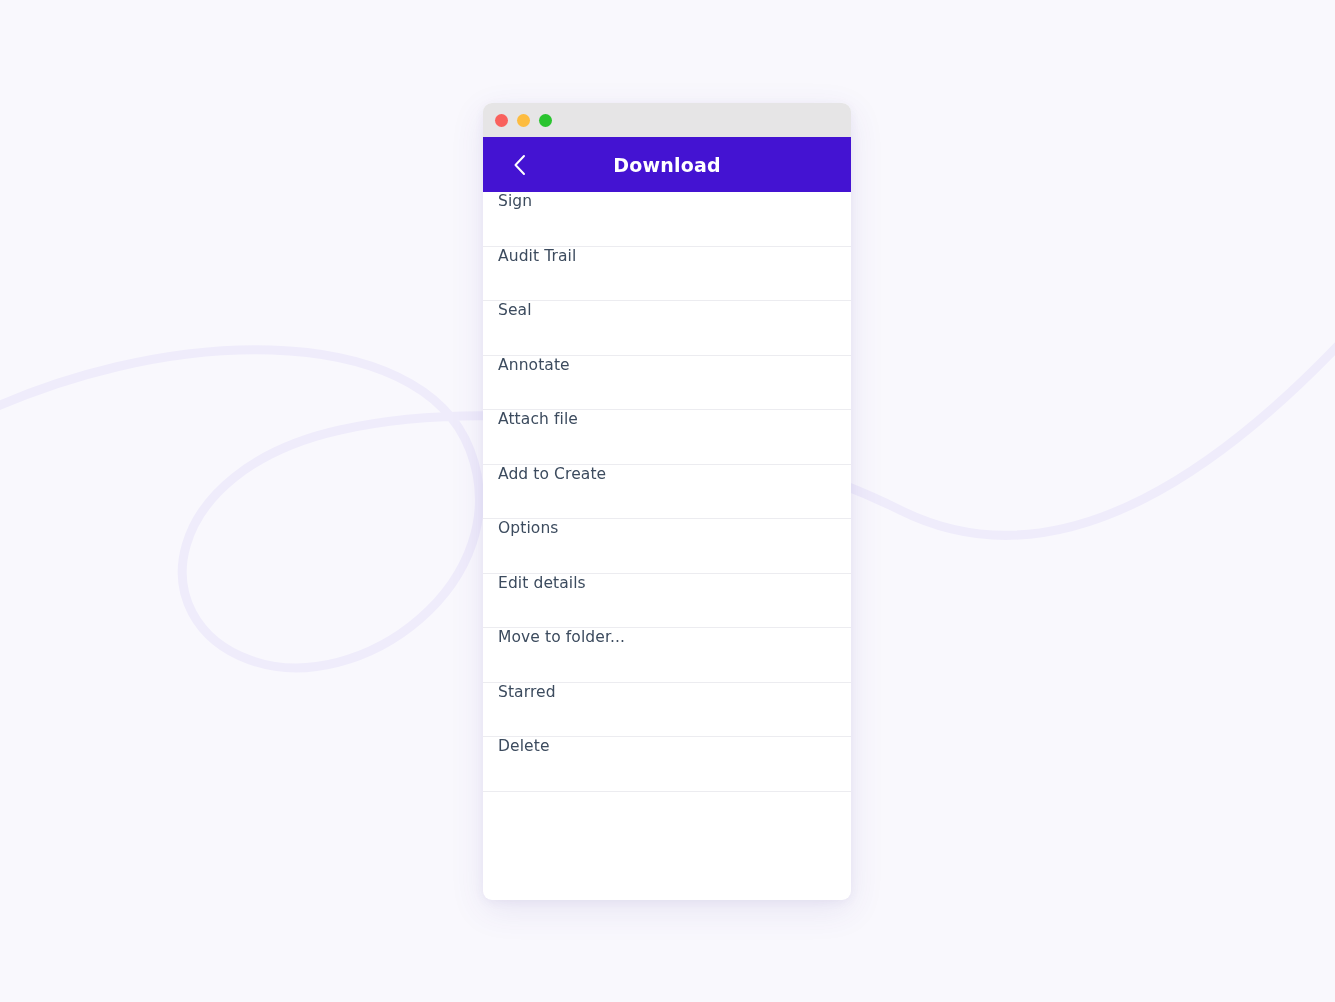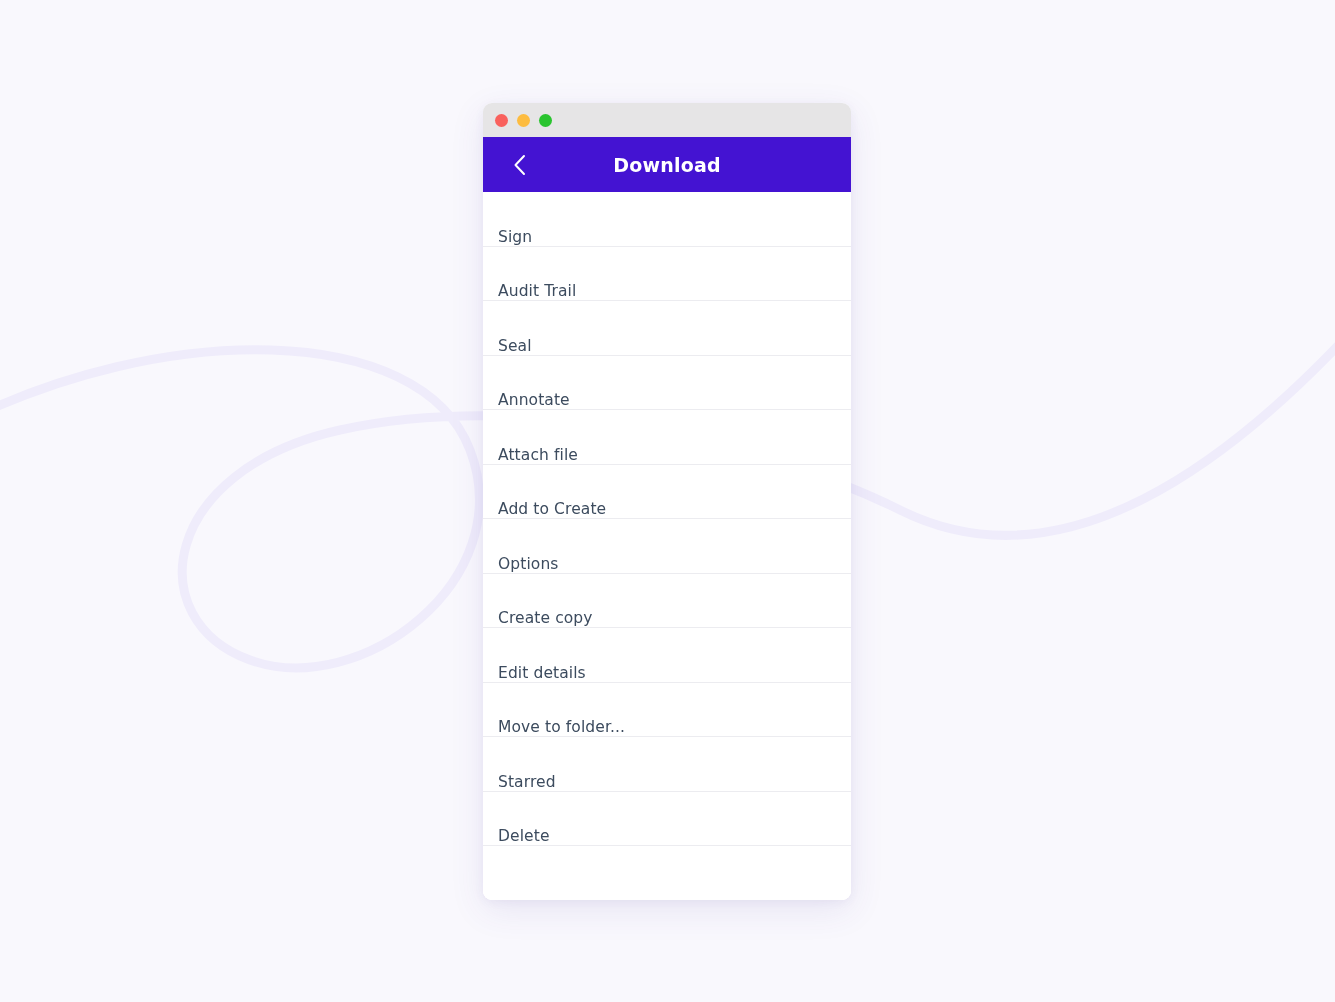--- a/index.html
+++ b/index.html
@@ -88,21 +88,21 @@
     font-family: "DejaVu Sans", sans-serif;
   }
 
   
   #options-list {
     background: #ffffff;
   }
   .option-row {
     height: 54.5px;
     display: flex;
-    align-items: flex-end;
+    align-items: flex-start;
     padding-left: 15px;
     box-sizing: border-box;
     border-bottom: 1px solid #ececf0;
     cursor: pointer;
     background: #ffffff;
   }
   .option-label {
     font-size: 15.5px;
     color: #3c4b5e;
     font-family: "DejaVu Sans", sans-serif;
@@ -158,23 +158,20 @@
     <div class="option-row">
       <span class="option-label">Attach file</span>
     </div>
     <div class="option-row">
       <span class="option-label">Add to Create</span>
     </div>
     <div class="option-row">
       <span class="option-label">Options</span>
     </div>
     <div class="option-row">
-      <span class="option-label">Create copy</span>
-    </div>
-    <div class="option-row">
       <span class="option-label">Edit details</span>
     </div>
     <div class="option-row">
       <span class="option-label">Move to folder...</span>
     </div>
     <div class="option-row">
       <span class="option-label">Starred</span>
     </div>
     <div class="option-row">
       <span class="option-label">Delete</span>

